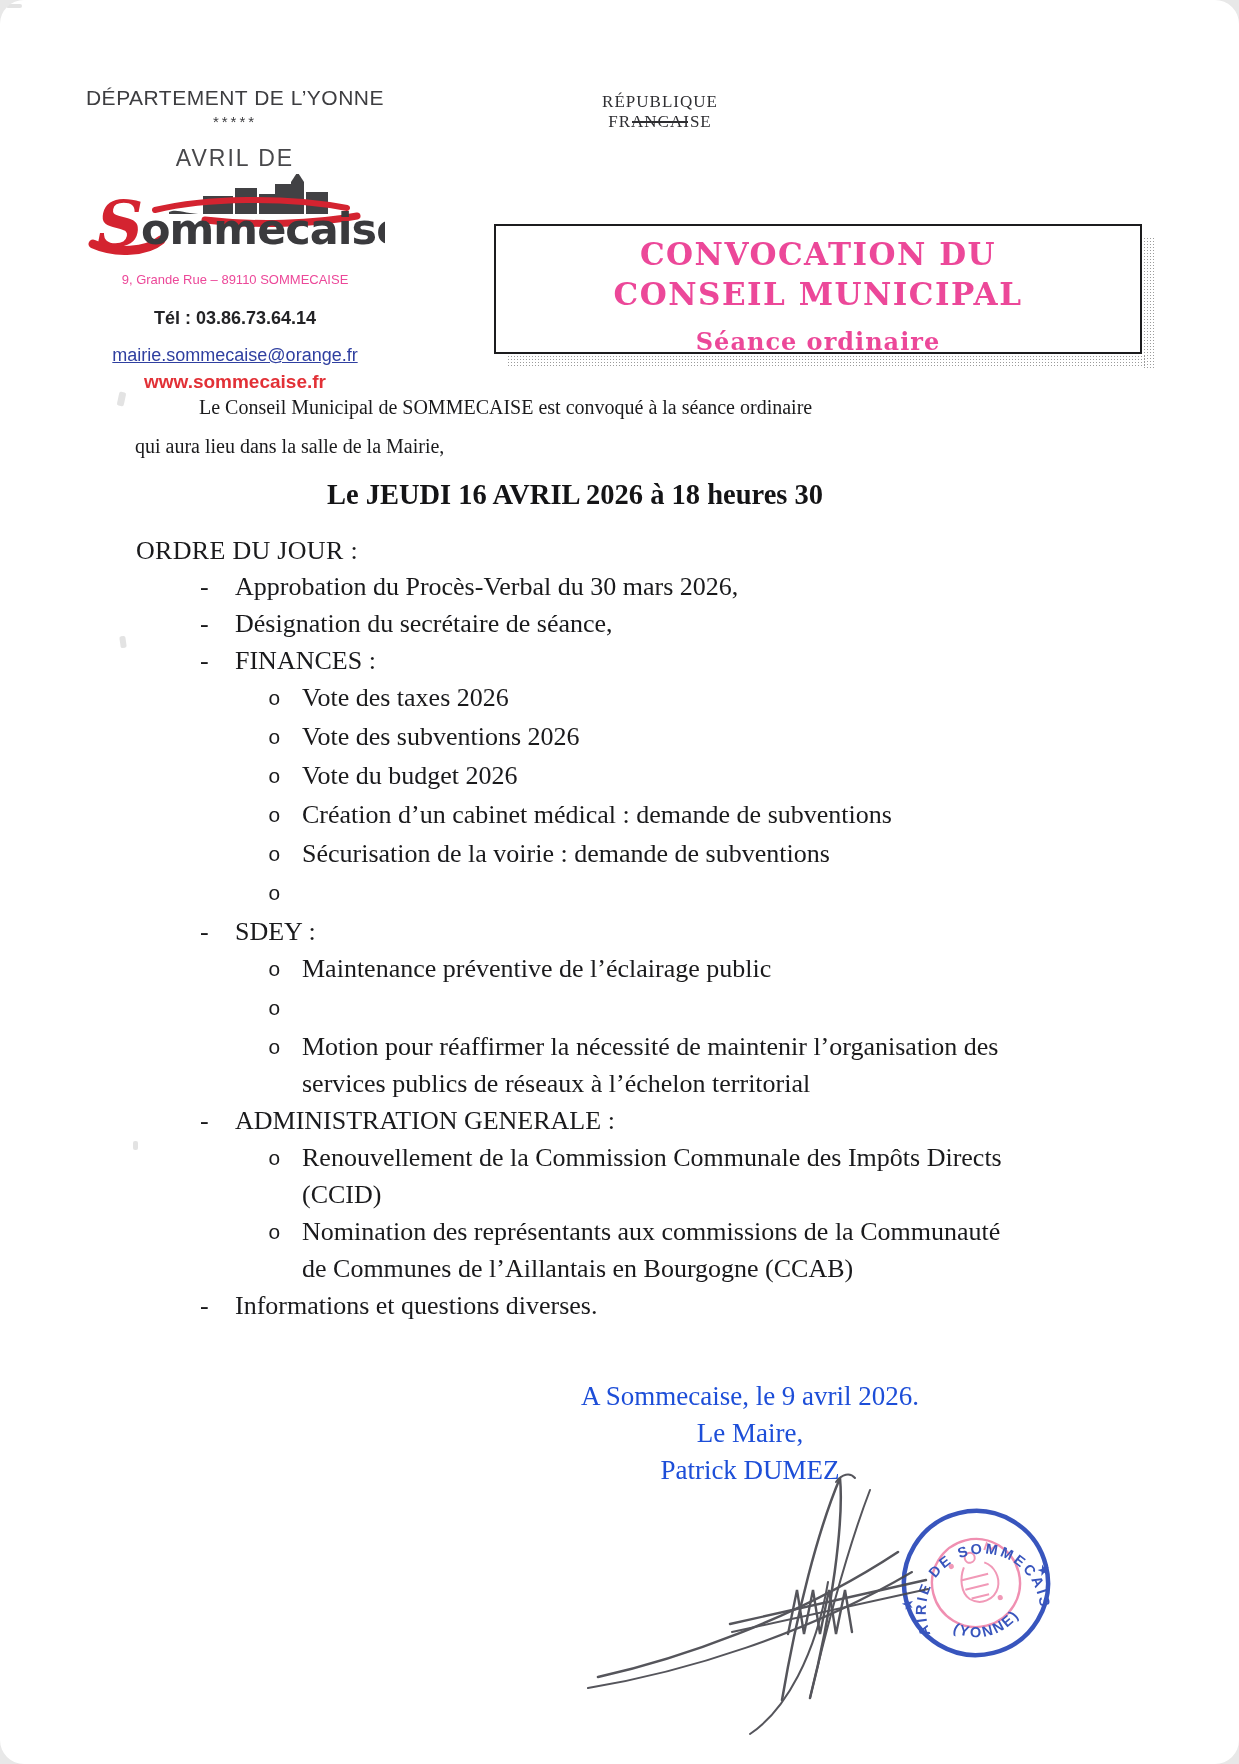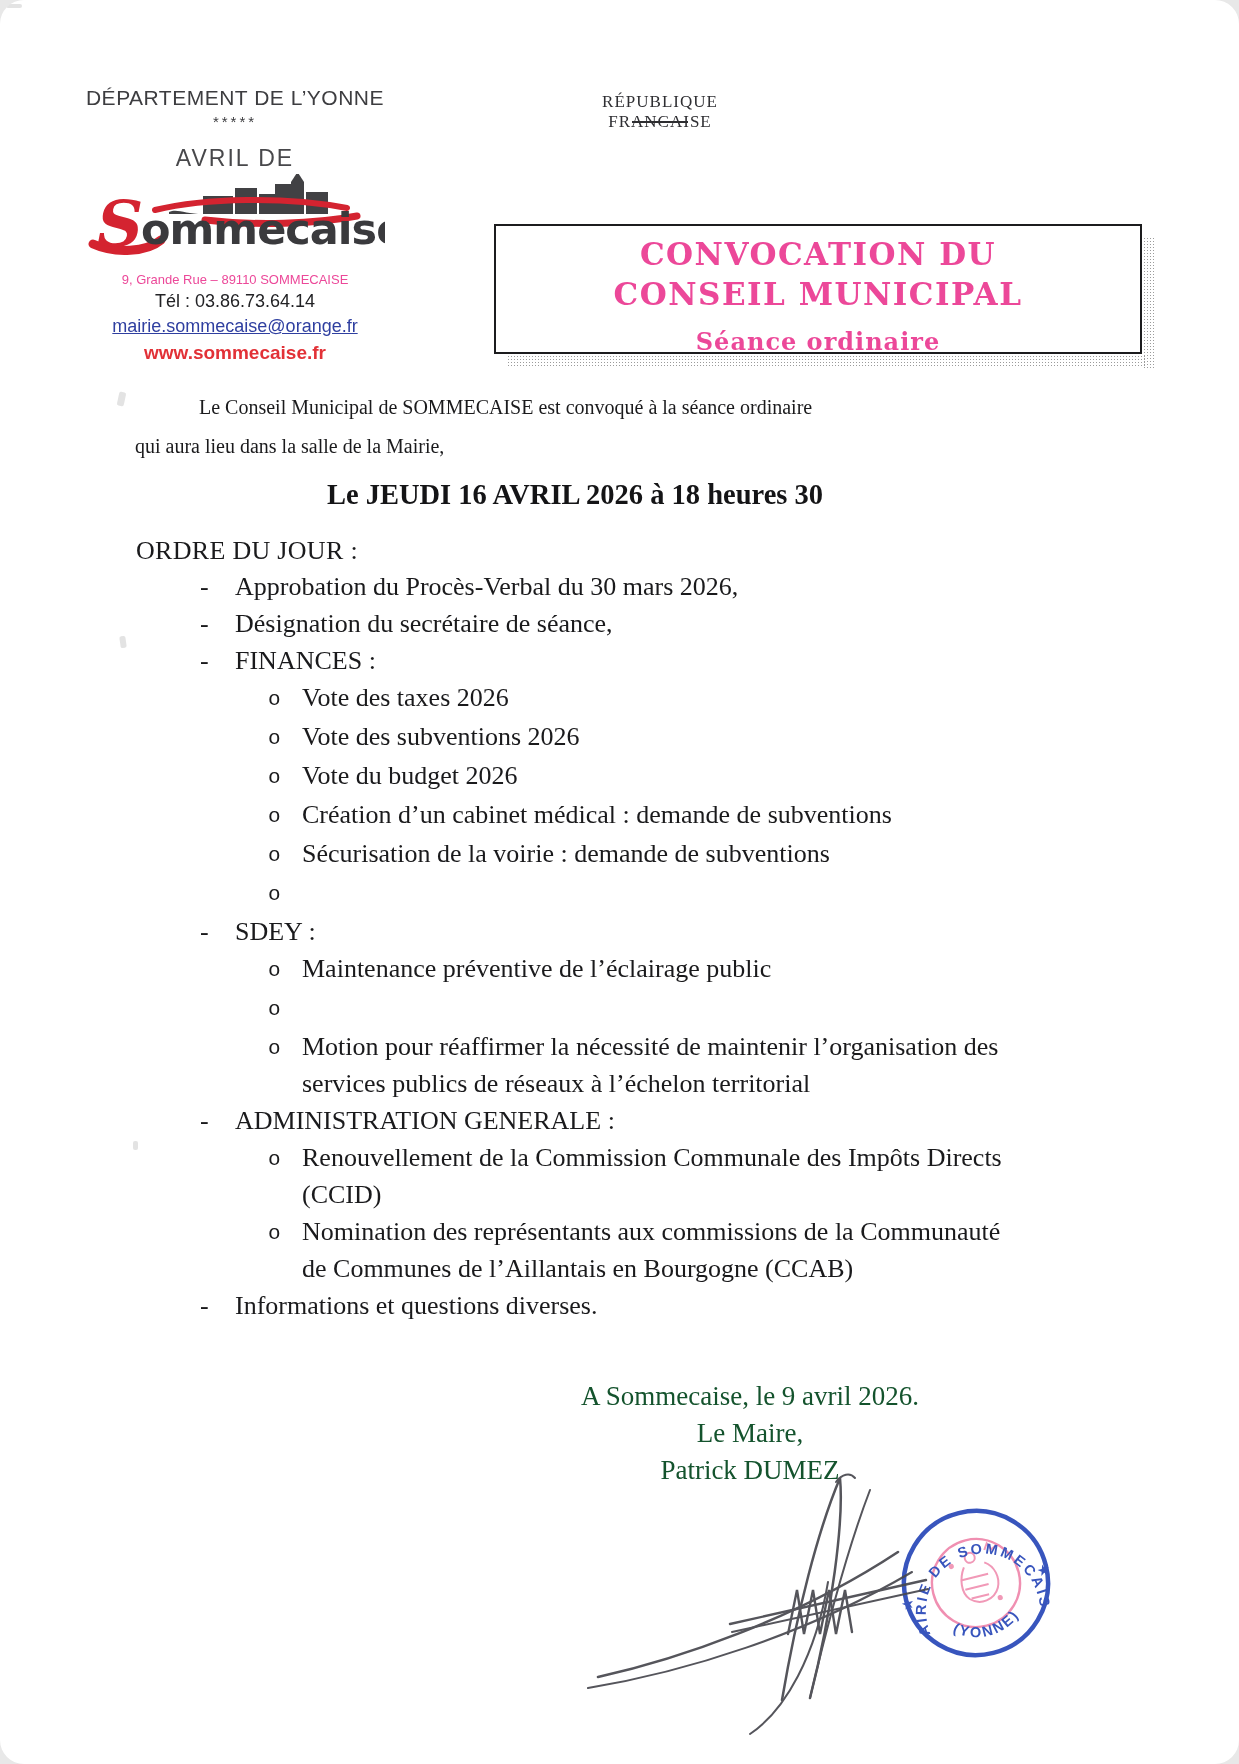--- a/index.html
+++ b/index.html
@@ -17,22 +17,22 @@
   .letterhead{
     position:absolute;left:85px;top:86px;width:300px;
     text-align:center;
     font-family:"Liberation Sans", sans-serif;
   }
   .dept{font-size:21px;color:#3d3d40;letter-spacing:.5px;}
   .stars{font-size:15px;color:#3a3a3d;letter-spacing:3px;margin-top:3px;}
   .mairie-de{font-size:23px;color:#48484b;letter-spacing:2px;margin-top:15px;}
   .logo{margin-top:2px;height:82px;position:relative;}
   .addr{font-size:13px;color:#ec4899;margin-top:16px;}
-  .phone{font-size:18px;font-weight:normal;color:#222225;margin-top:4px;}
-  .email{font-size:18px;color:#2f3fa0;text-decoration:underline;margin-top:4px;display:inline-block;cursor:pointer;}
+  .phone{font-size:18px;font-weight:bold;color:#222225;margin-top:21px;}
+  .email{font-size:18px;color:#2f3fa0;text-decoration:underline;margin-top:16px;display:inline-block;cursor:pointer;}
   .website{font-size:19px;font-weight:bold;color:#e23137;margin-top:5px;cursor:pointer;}
   
   .republique{
     position:absolute;left:565px;top:92px;width:190px;
     font-family:"Liberation Serif", serif;
     font-size:17px;color:#2f2f33;letter-spacing:1px;text-align:center;
   }
   .repub-underline{
     position:absolute;left:632px;top:121px;width:56px;height:2px;background:#2d2d30;
   }
@@ -75,21 +75,21 @@
   .agenda-item{display:flex;align-items:flex-start;}
   .agenda-item .marker{flex:0 0 auto;}
   .agenda-item .txt{flex:1 1 auto;}
   .lvl1{padding-left:65px;}
   .lvl1 .marker{width:35px;font-size:26px;}
   .lvl2{padding-left:133px;}
   .lvl2 .marker{width:34px;font-family:"Liberation Mono", monospace;font-size:21px;padding-top:2px;}
   
   .closing{
     position:absolute;left:520px;top:1378px;width:460px;
-    text-align:center;font-size:27px;line-height:37px;color:#14532d;
+    text-align:center;font-size:27px;line-height:37px;color:#1d4ed8;
   }
   
   .smudge{position:absolute;background:#9a9a9a;opacity:.28;border-radius:2px;}
   .sm1{left:6px;top:4px;width:16px;height:4px;}
   .sm2{left:118px;top:392px;width:7px;height:14px;transform:rotate(12deg);}
   .sm3{left:120px;top:636px;width:6px;height:12px;transform:rotate(-8deg);}
   .sm4{left:133px;top:1141px;width:5px;height:9px;}
   .sig-wrap,.stamp-wrap{position:absolute;}
   .sig-wrap{left:580px;top:1462px;}
   .stamp-wrap{left:884px;top:1491px;}

